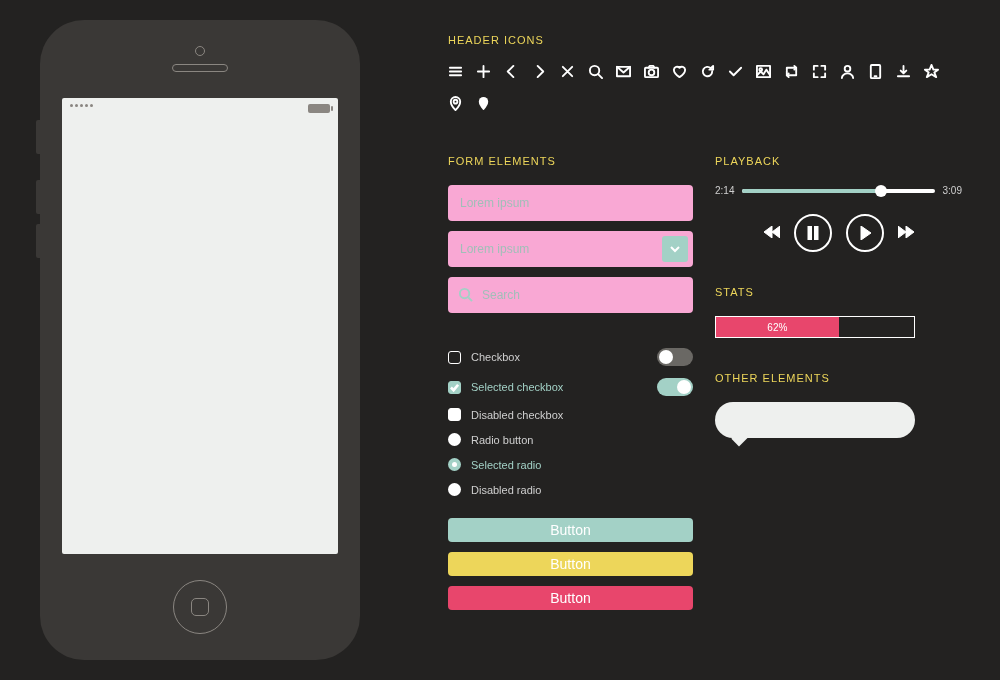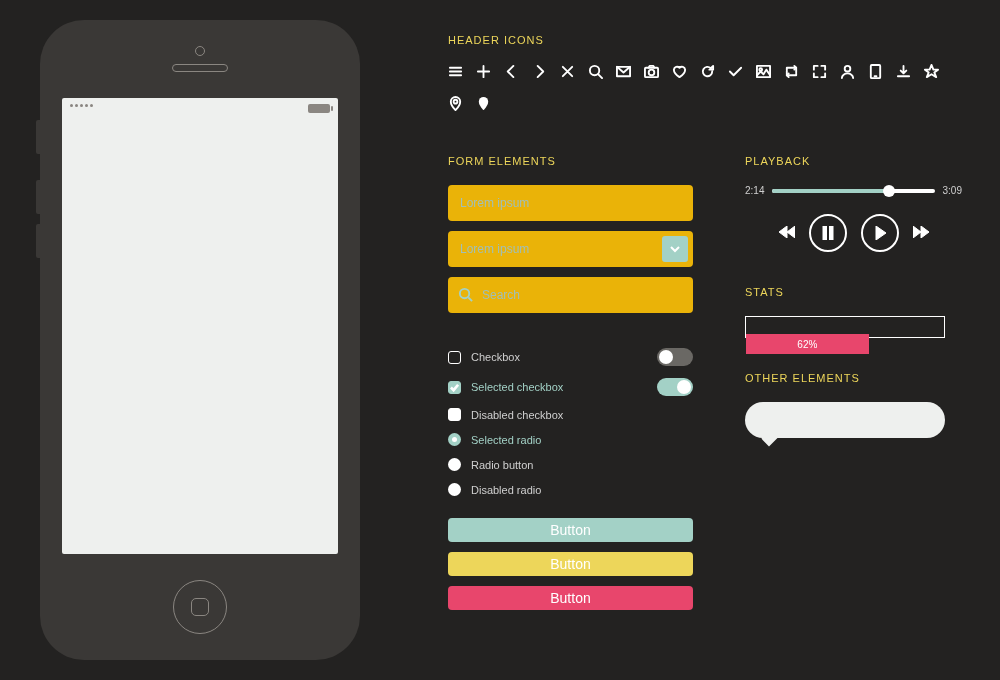--- a/index.html
+++ b/index.html
@@ -18,24 +18,24 @@
 .homesq{width:18px;height:18px;border:1.5px solid #8a8681;border-radius:5px}
 .sidebtn{position:absolute;background:#3a3836}
 .sb1{left:-4px;top:100px;width:4px;height:34px;border-radius:2px 0 0 2px}
 .sb2{left:-4px;top:160px;width:4px;height:34px;border-radius:2px 0 0 2px}
 .sb3{left:-4px;top:204px;width:4px;height:34px;border-radius:2px 0 0 2px}
 .main{position:absolute;left:448px;top:34px;right:38px}
 .sect-title{color:#edd65a;font-size:11px;font-weight:normal;letter-spacing:1px;margin-bottom:18px}
 .icon-row{display:flex;gap:13px;align-items:center;flex-wrap:wrap;margin-bottom:40px}
 .icon-row svg{width:15px;height:15px;stroke:#fff;fill:none;stroke-width:2;stroke-linecap:round;stroke-linejoin:round}
 .icon-row .fill svg{fill:#fff;stroke:none}
-.cols{display:flex;gap:52px}
+.cols{display:flex;gap:22px}
 .col1{width:245px}
 .col2{flex:1;min-width:0}
-.fld{width:100%;background:#eab308;border:none;border-radius:4px;height:36px;padding:16px 12px;font-size:12px;color:#555;margin-bottom:10px}
+.fld{width:100%;background:#f9a8d4;border:none;border-radius:4px;height:36px;padding:16px 12px;font-size:12px;color:#555;margin-bottom:10px}
 .fld::placeholder{color:#a0bfb8}
 .select-wrap{position:relative;margin-bottom:10px}
 .select-wrap .fld{margin:0}
 .select-caret{position:absolute;right:5px;top:5px;width:26px;height:26px;background:#a3d1c6;border-radius:3px;display:flex;align-items:center;justify-content:center}
 .select-caret svg{width:10px;height:10px;stroke:#fff;stroke-width:2;fill:none}
 .search-wrap{position:relative;margin-bottom:35px}
 .search-wrap .fld{padding-left:34px;margin:0}
 .search-ico{position:absolute;left:10px;top:10px}
 .search-ico svg{width:15px;height:15px;stroke:#a3d1c6;fill:none;stroke-width:2}
 .ctrl-row{display:flex;align-items:center;margin-bottom:12px;font-size:11px}
@@ -64,21 +64,21 @@
 .controls svg{stroke:#fff;fill:#fff}
 .cbtn{width:38px;height:38px;border:2.5px solid #fff;border-radius:50%;display:flex;align-items:center;justify-content:center}
 .skip svg{width:16px;height:12px}
 .donut{display:flex;align-items:flex-end;gap:60px;margin-bottom:22px}
 .donut-chart{width:88px;height:88px;position:relative}
 .donut-label{position:absolute;inset:0;display:flex;align-items:center;justify-content:center;font-size:13px;font-weight:bold}
 .vbar-wrap{width:18px;height:92px;border:1px solid #fff;position:relative}
 .vbar-dark{position:absolute;bottom:0;width:100%;background:#3a3836;height:25%}
 .vbar-teal{position:absolute;bottom:25%;width:100%;background:#a3d1c6;height:50%}
 .hbar{width:200px;height:22px;border:1px solid #fff;position:relative;margin-bottom:34px}
-.hbar-fill{position:absolute;left:0;top:17px;height:100%;background:#e8466c;width:62%;display:flex;align-items:center;justify-content:center;font-size:10px;color:#fff}
+.hbar-fill{position:absolute;left:0;top:0;height:100%;background:#e8466c;width:62%;display:flex;align-items:center;justify-content:center;font-size:10px;color:#fff}
 .other-row{display:flex;align-items:center;gap:26px;margin-bottom:18px}
 .avatar{width:40px;height:40px;background:#eef0ee;border-radius:50%;display:flex;align-items:center;justify-content:center}
 .avatar svg{width:26px;height:26px;stroke:#bcbcbc;fill:none;stroke-width:1.5}
 .pill{padding:5px 16px;border:1.5px solid #fff;border-radius:14px;font-size:10px;font-weight:bold;letter-spacing:1px}
 .badge{width:20px;height:14px;background:#e8466c;border-radius:8px;display:flex;align-items:center;justify-content:center;font-size:9px;font-weight:bold}
 .bubble{width:200px;height:36px;background:#eef0ee;border-radius:20px;position:relative}
 .bubble:after{content:"";position:absolute;left:18px;bottom:-6px;width:12px;height:12px;background:#eef0ee;transform:rotate(45deg);border-radius:0 0 0 3px}
 </style>
 </head>
 <body>
@@ -217,26 +217,26 @@
             </svg>
           </span>
         <span class="lbl sel">Selected checkbox</span>
         <span class="toggle on"></span>
       </div>
       <div class="ctrl-row">
         <span class="ck dis"></span>
         <span class="lbl">Disabled checkbox</span>
       </div>
       <div class="ctrl-row">
+        <span class="rd"></span>
+        <span class="lbl">Radio button</span>
+      </div>
+      <div class="ctrl-row">
         <span class="rd sel"></span>
         <span class="lbl sel">Selected radio</span>
-      </div>
-      <div class="ctrl-row">
-        <span class="rd"></span>
-        <span class="lbl">Radio button</span>
       </div>
       <div class="ctrl-row">
         <span class="rd"></span>
         <span class="lbl">Disabled radio</span>
       </div>
 
       <button class="btn teal">Button</button>
       <button class="btn yellow">Button</button>
       <button class="btn pink">Button</button>
     </div>

